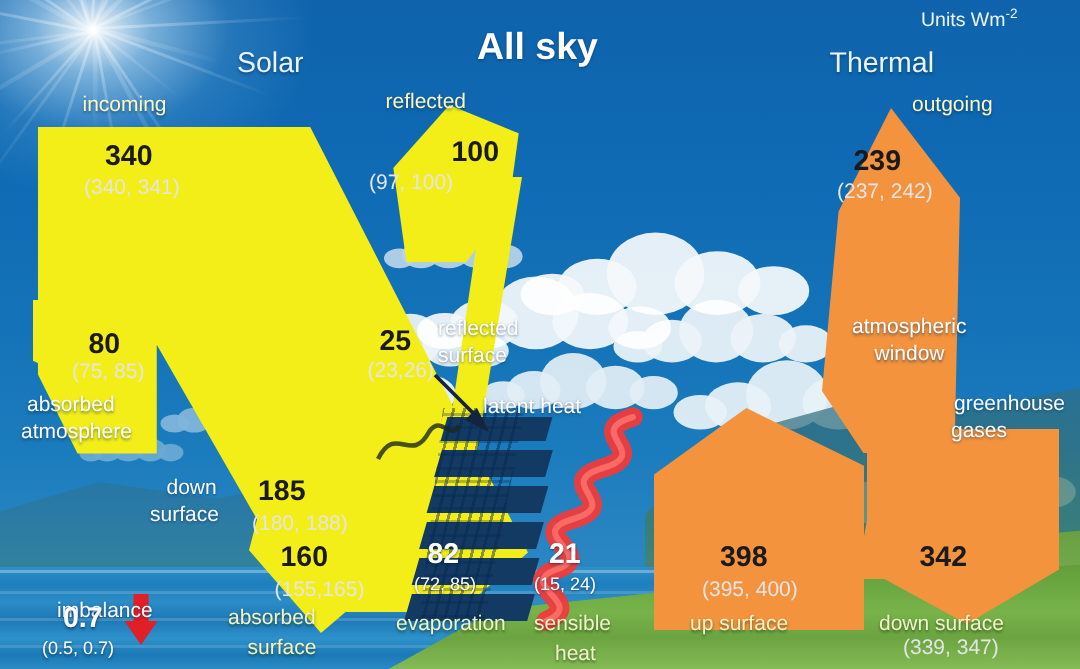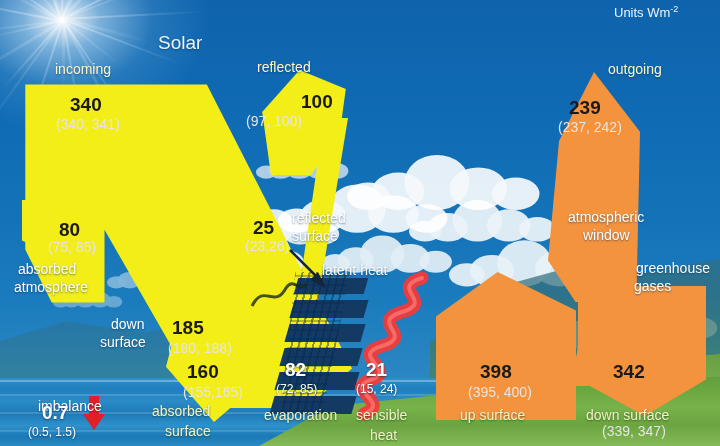--- a/index.html
+++ b/index.html
@@ -248,23 +248,25 @@
   </svg>
 
   <svg style="position:absolute;left:288px;top:248px;width:48px;height:48px;">
     <path d="M2,2 L34,34" stroke="#14243f" stroke-width="2.5" fill="none"></path>
     <polygon points="38,40 22,32 30,24" fill="#14243f"></polygon>
   </svg>
   <svg style="position:absolute;left:248px;top:276px;width:60px;height:40px;">
     <path d="M4,30 C16,6 26,34 38,12 C46,0 52,18 58,8" stroke="#1a2b1a" stroke-width="3" fill="none" opacity=".8"></path>
   </svg>
 
+  <div class="lbl t-title" style="left:318px;top:18px;">All sky</div>
   <div class="lbl t-units" style="left:614px;top:5px;"><span>Units Wm</span><span class="sup">-2</span></div>
 
   <div class="lbl t-head" style="left:158px;top:33px;">Solar</div>
+  <div class="lbl t-head" style="left:553px;top:33px;">Thermal</div>
 
   <div class="lbl t-sub" style="left:55px;top:62px;">incoming</div>
   <div class="lbl t-sub" style="left:257px;top:60px;">reflected</div>
   <div class="lbl t-sub" style="left:608px;top:62px;">outgoing</div>
 
   <div class="lbl t-num-dark" style="left:70px;top:95px;">340</div>
   <div class="lbl t-rng-dark" style="left:56px;top:117px;">(340, 341)</div>
 
   <div class="lbl t-num-dark" style="left:253px;top:92px;margin-left:48px;">100</div>
   <div class="lbl t-rng-dark" style="left:246px;top:114px;">(97, 100)</div>
@@ -284,21 +286,21 @@
   <div class="lbl t-num-dark" style="left:172px;top:318px;">185</div>
   <div class="lbl t-rng-dark" style="left:168px;top:341px;">(180, 188)</div>
 
   <div class="lbl t-num-dark" style="left:187px;top:362px;">160</div>
   <div class="lbl t-rng-dark" style="left:183px;top:385px;">(155,165)</div>
   <div class="lbl t-cream" style="left:152px;top:404px;">absorbed</div>
   <div class="lbl t-cream" style="left:165px;top:424px;">surface</div>
 
   <div class="lbl t-white" style="left:38px;top:399px;">imbalance</div>
   <div class="lbl t-num-white" style="left:42px;top:403px;">0.7</div>
-  <div class="lbl t-rng-white" style="left:28px;top:426px;">(0.5, 1.5)</div>
+  <div class="lbl t-rng-white" style="left:28px;top:426px;">(0.5, 0.7)</div>
 
   <div class="lbl t-white" style="left:322px;top:263px;">latent heat</div>
   <div class="lbl t-num-white" style="left:285px;top:360px;">82</div>
   <div class="lbl t-rng-white" style="left:276px;top:383px;">(72, 85)</div>
   <div class="lbl t-cream" style="left:264px;top:408px;">evaporation</div>
 
   <div class="lbl t-num-white" style="left:366px;top:360px;">21</div>
   <div class="lbl t-rng-white" style="left:356px;top:383px;">(15, 24)</div>
   <div class="lbl t-cream" style="left:356px;top:408px;">sensible</div>
   <div class="lbl t-cream" style="left:370px;top:428px;">heat</div>

